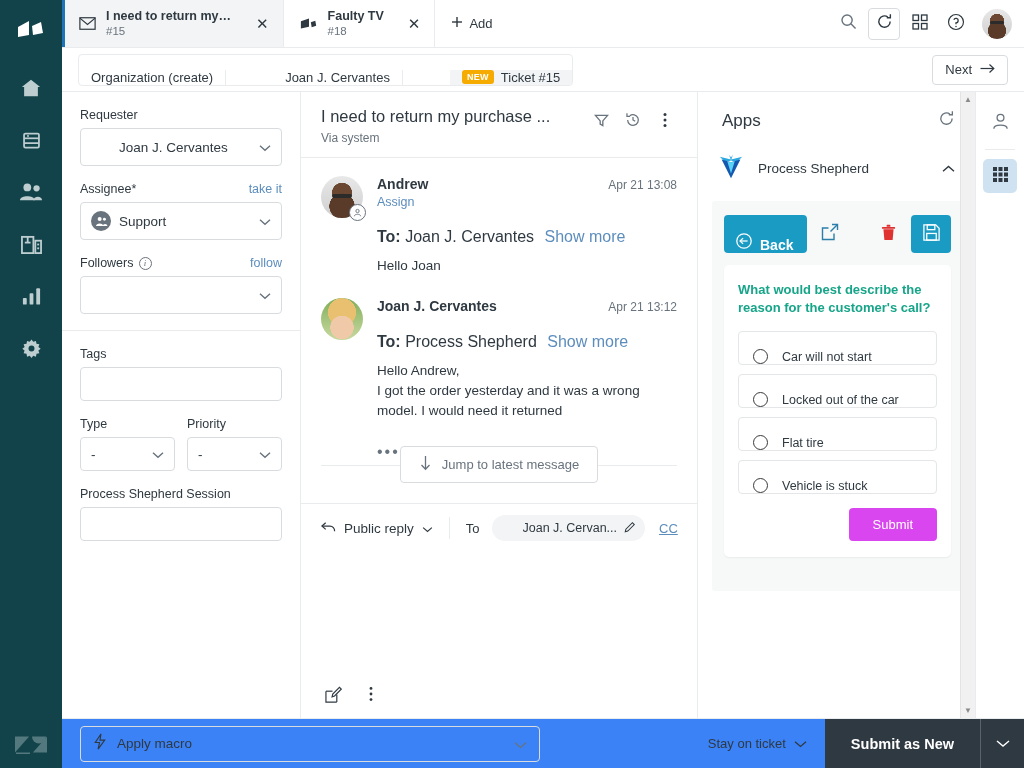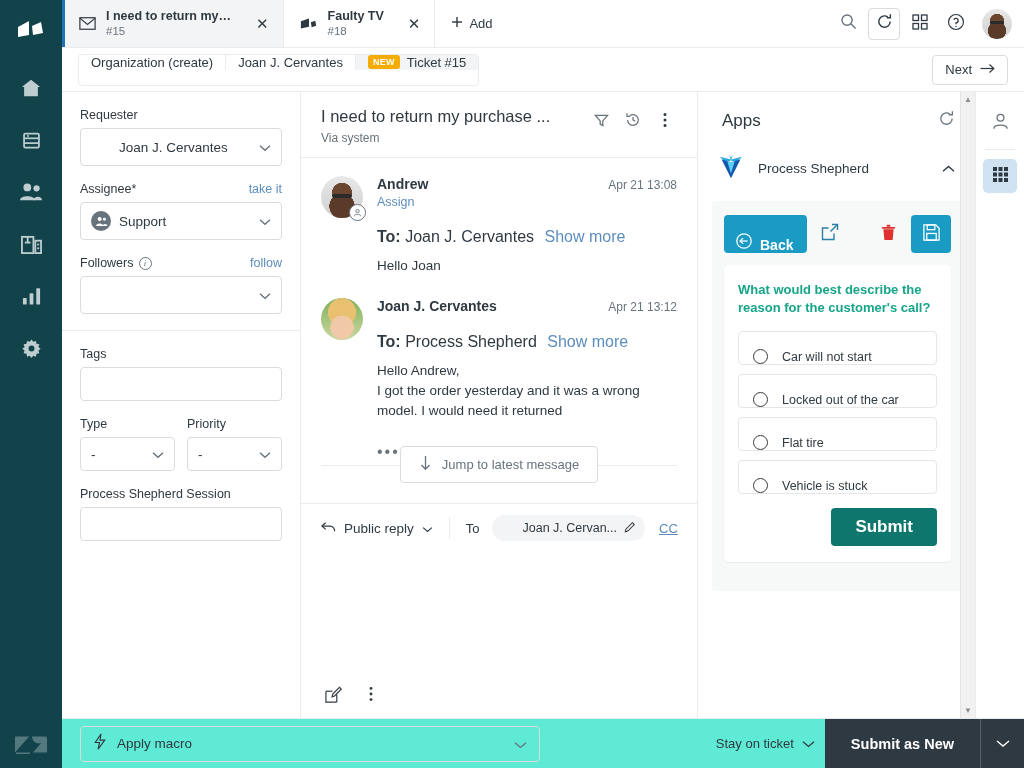--- a/index.html
+++ b/index.html
@@ -71,22 +71,22 @@
   .avatar-sm {
     width: 30px; height: 30px; border-radius: 50%; margin-left: 6px;
     overflow: hidden; cursor: pointer; flex: 0 0 30px;
   }
 
   
   .crumbbar {
     height: 44px; display: flex; align-items: center; justify-content: space-between;
     padding: 0 16px; border-bottom: 1px solid #e9ebed; flex: 0 0 44px; background: #fff;
   }
-  .crumbs { display: flex; align-items: flex-start; border: 1px solid #e9ebed;
-    border-radius: 4px; height: 32px; overflow: hidden; }
+  .crumbs { display: flex; align-items: flex-end; border: 1px solid #e9ebed;
+    border-radius: 4px; height: 32px; overflow: hidden; gap: 47px; }
   .crumb {
     display: flex; align-items: center; padding: 0 12px; font-size: 13px;
     color: #2f3941; border-right: 1px solid #e9ebed; cursor: pointer; white-space: nowrap;
   }
   .crumb:last-child { border-right: none; }
   .crumb.current { background: #f3f4f5; gap: 7px; }
   .badge-new {
     background: #f5ab00; color: #fff; font-size: 9px; font-weight: 700;
     padding: 2px 5px; border-radius: 3px; letter-spacing: .3px;
   }
@@ -227,21 +227,21 @@
     margin-bottom: 14px; }
   .ps-opt {
     border: 1px solid #e4e6e7; border-radius: 4px; height: 34px; display: flex;
     align-items: flex-end; gap: 14px; padding: 0 14px; margin-bottom: 9px; cursor: pointer;
     background: #fff;
   }
   .ps-radio { width: 15px; height: 15px; border: 1.4px solid #3a3a3a; border-radius: 50%;
     flex: 0 0 15px; }
   .ps-opt-lbl { font-size: 12.5px; color: #2f3941; }
   .ps-submit-wrap { display: flex; justify-content: flex-end; margin-top: 14px; }
-  .btn-submit { background: #0f766e; color: #fff; font-size: 17px; font-weight: 700;
+  .btn-submit { background: #d946ef; color: #fff; font-size: 13px; font-weight: 400;
     border-radius: 4px; padding: 9px 24px; cursor: pointer; }
 
   
   .vscroll {
     position: absolute; right: 0; top: 0; bottom: 0; width: 15px;
     background: #f1f1f1; border-left: 1px solid #e3e3e3;
     display: flex; flex-direction: column; justify-content: space-between;
     align-items: center; padding: 3px 0; cursor: pointer;
   }
   .vscroll .arr { font-size: 8px; color: #8b8b8b; }
@@ -251,22 +251,22 @@
     width: 49px; flex: 0 0 49px; border-left: 1px solid #e9ebed; background: #fff;
     display: flex; flex-direction: column; align-items: center; padding-top: 14px;
   }
   .rr-btn { width: 34px; height: 34px; display: flex; align-items: center;
     justify-content: center; border-radius: 5px; cursor: pointer; }
   .rr-btn.active { background: #cee2f2; }
   .rr-div { width: 30px; height: 1px; background: #e9ebed; margin: 9px 0; }
 
   
   .footbar {
-    height: 50px; flex: 0 0 50px; border-top: 1px solid #e9ebed; background: #5eead4;
-    display: flex; align-items: center; padding: 0 0 0 18px; gap: 6px;
+    height: 50px; flex: 0 0 50px; border-top: 1px solid #e9ebed; background: #3b82f6;
+    display: flex; align-items: center; padding: 0 0 0 18px; gap: 14px;
   }
   .macro {
     width: 460px; height: 36px; border: 1px solid #d8dcde; border-radius: 4px;
     display: flex; align-items: center; padding: 0 12px; gap: 10px; cursor: pointer;
   }
   .macro .lbl { font-size: 13.5px; color: #2f3941; flex: 1 1 auto; }
   .foot-spacer { flex: 1 1 auto; }
   .stay { display: flex; align-items: center; gap: 8px; font-size: 13px; color: #2f3941;
     cursor: pointer; margin-right: 4px; }
   .submit-group { display: flex; align-items: stretch; height: 50px; }

